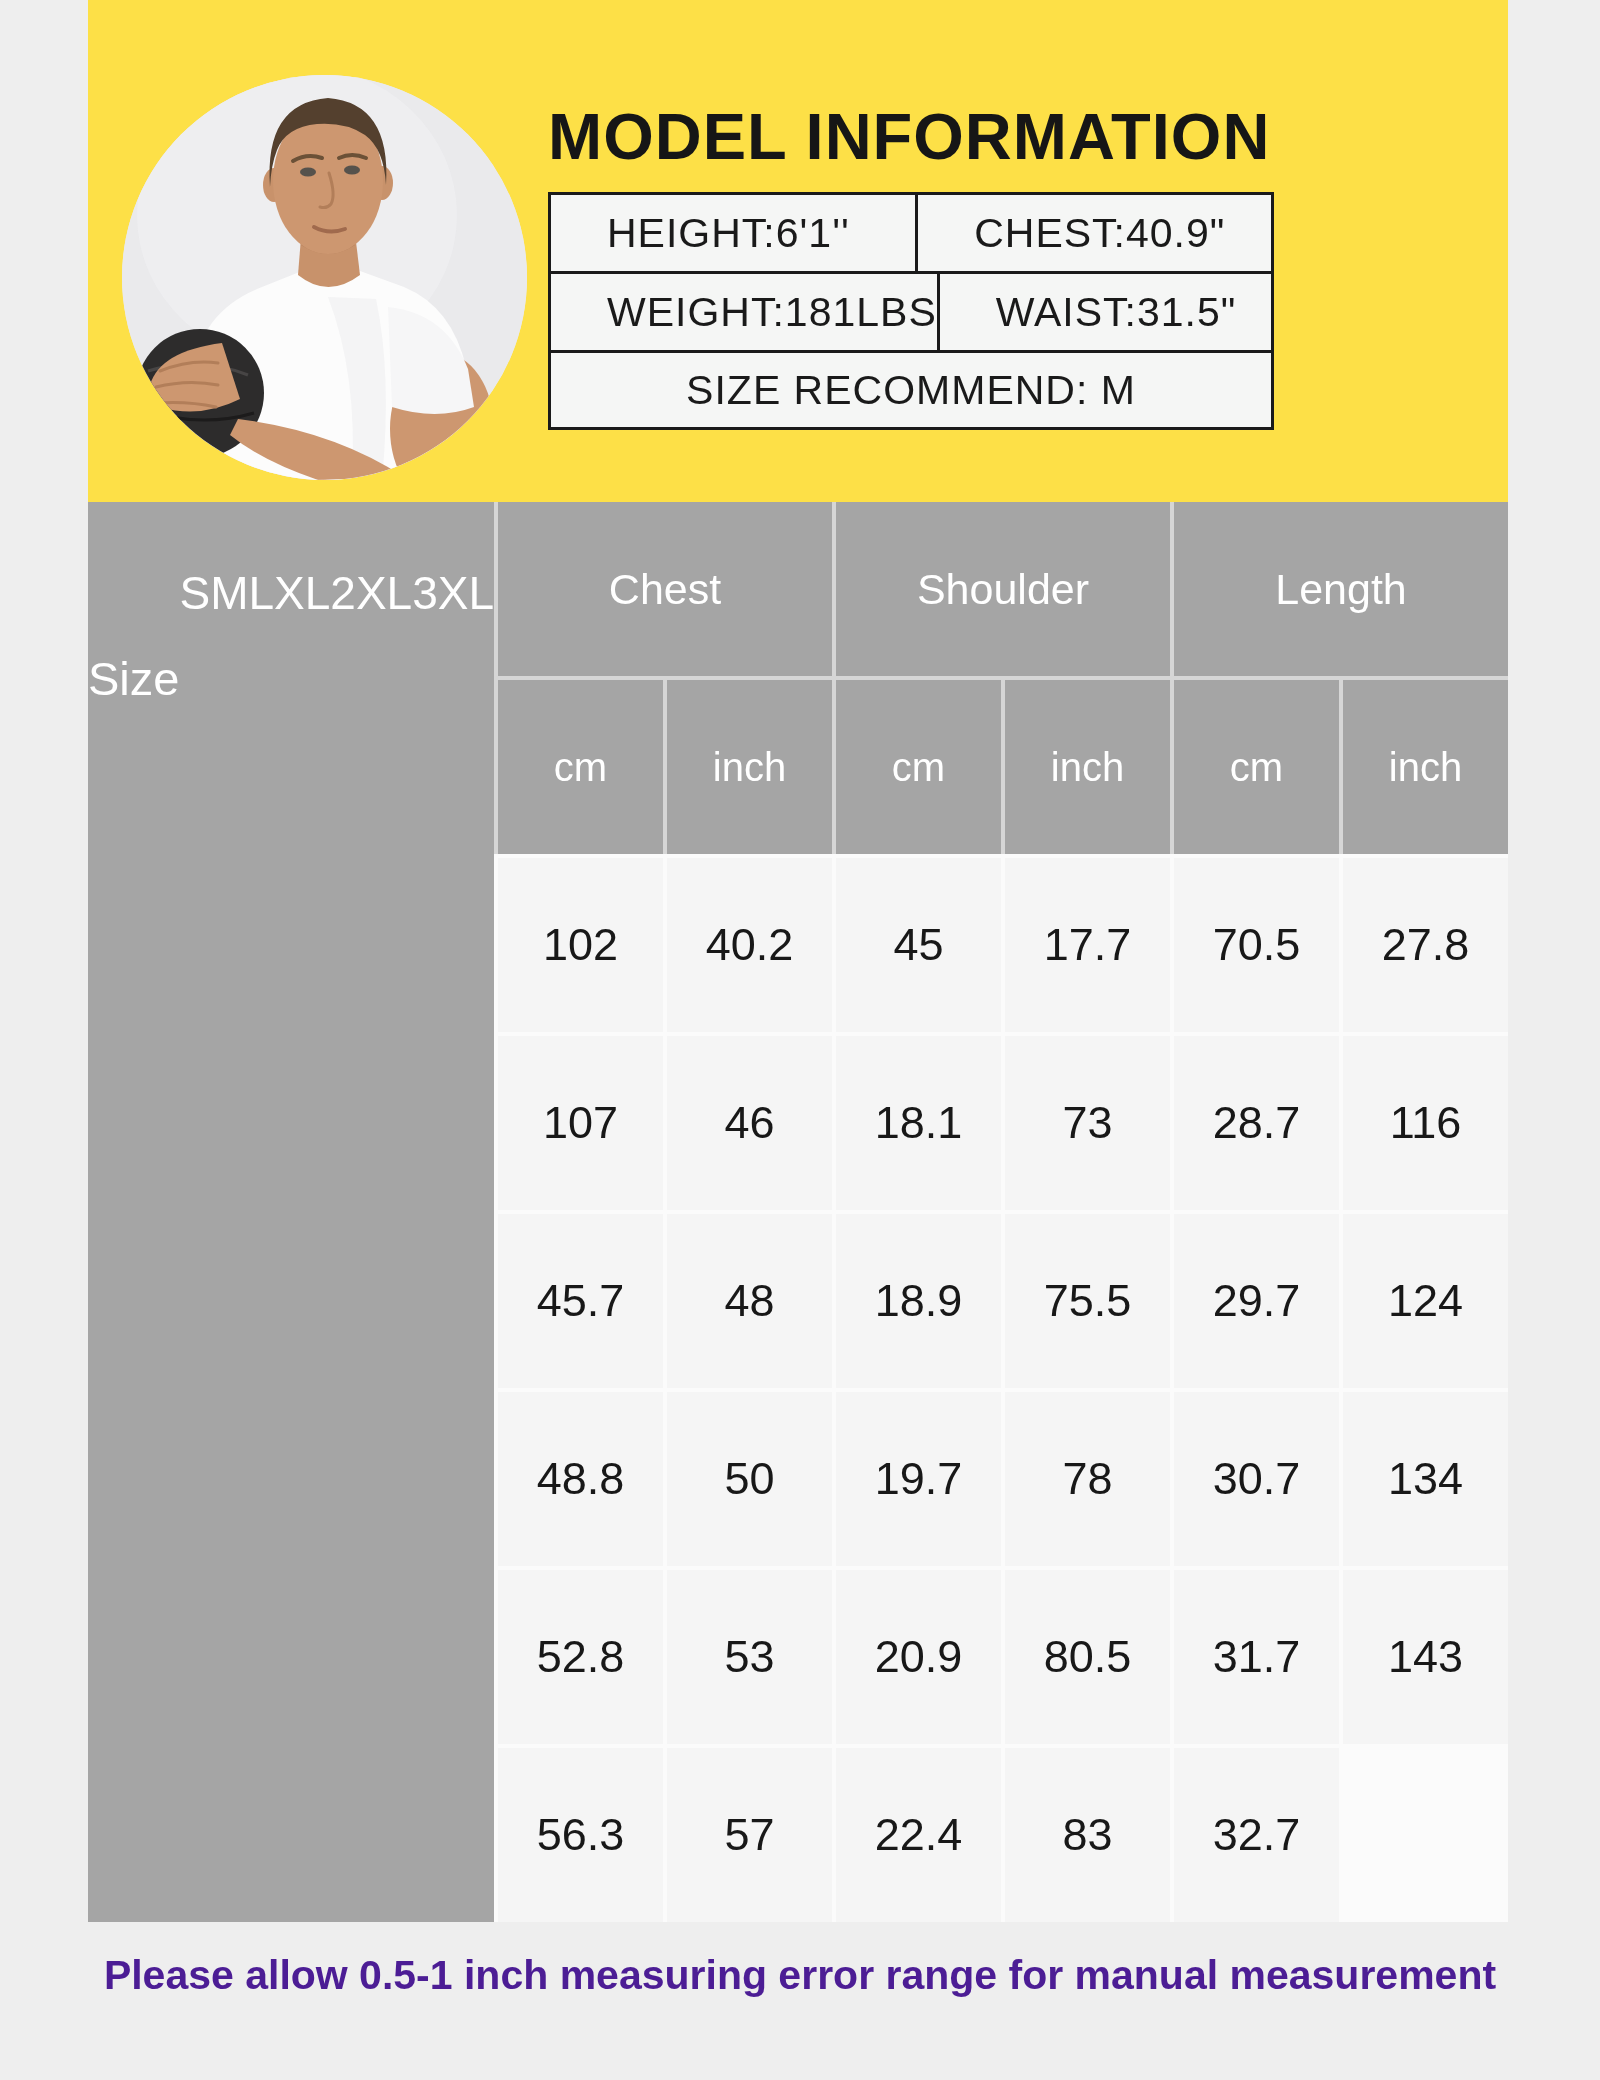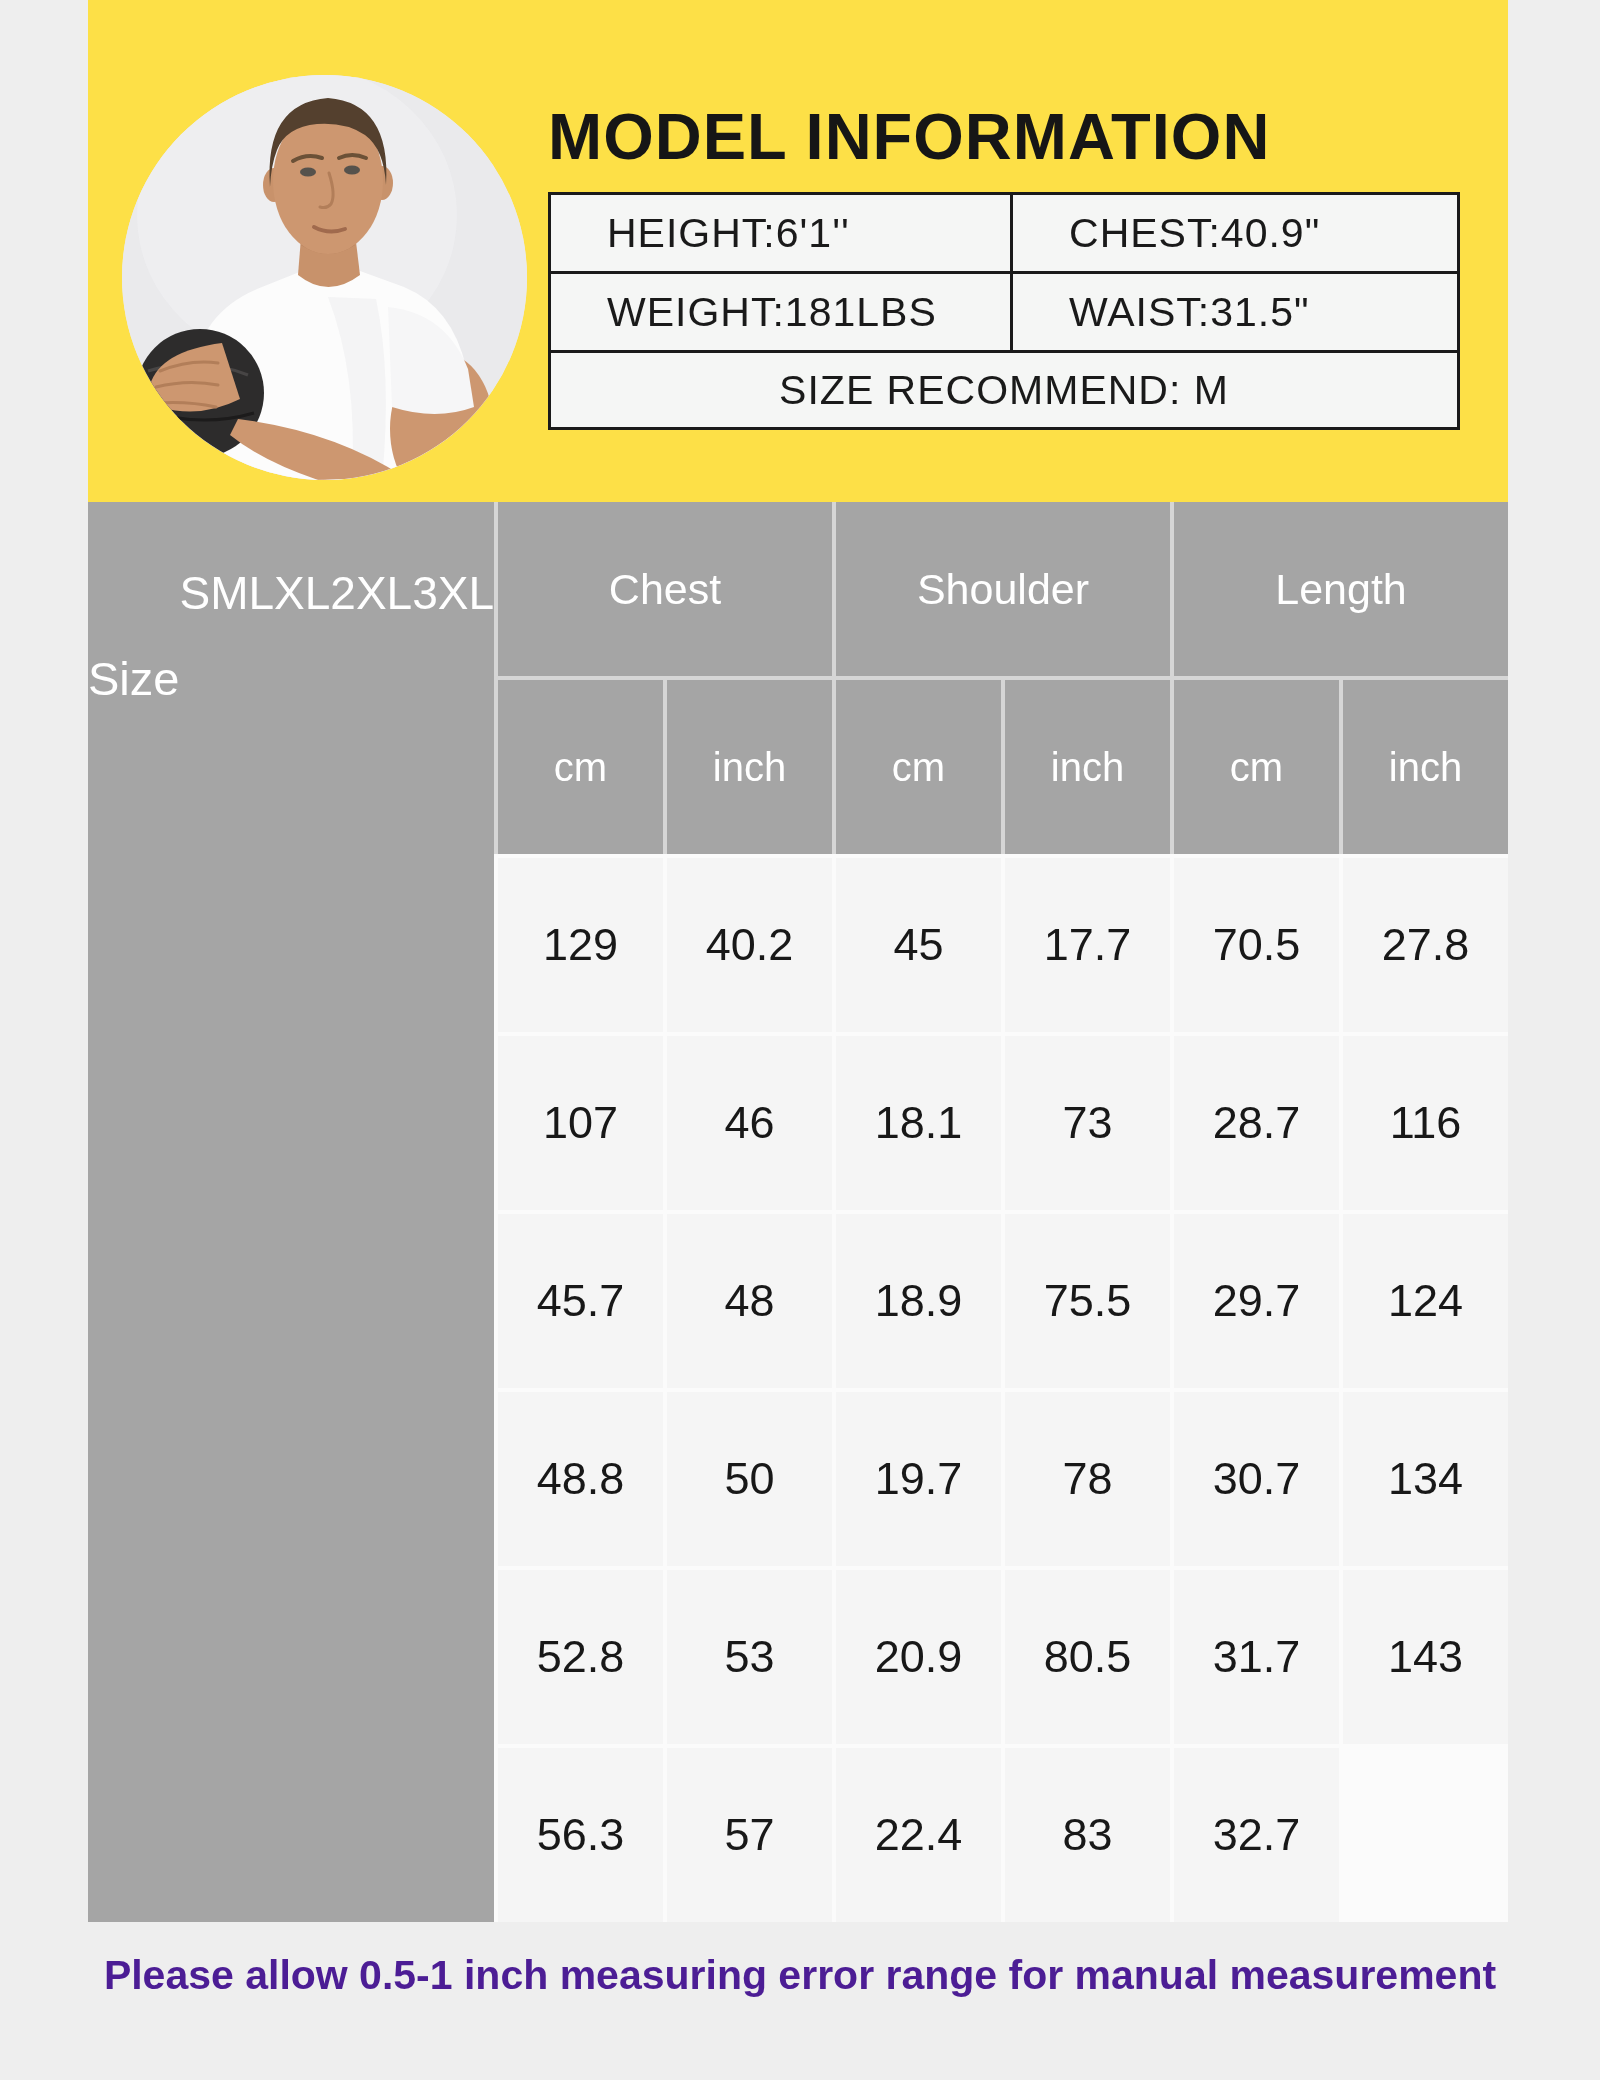--- a/index.html
+++ b/index.html
@@ -20,21 +20,21 @@
     position:absolute;left:34px;top:75px;width:405px;height:405px;
     border-radius:50%;overflow:hidden;background:#eaeaec;
   }
   .photo-circle svg{display:block;width:100%;height:100%;}
   .title{
     position:absolute;left:460px;top:104px;margin:0;
     font-size:65px;line-height:65px;font-weight:700;color:#161616;
     letter-spacing:1px;white-space:nowrap;
   }
   .info-table{
-    position:absolute;left:460px;top:192px;width:912px;
+    position:absolute;left:460px;top:192px;width:726px;
     border:3px solid #1a1a1a;background:#f5f6f5;
     box-sizing:border-box;
   }
   .irow{display:flex;height:76px;border-top:3px solid #1a1a1a;}
   .irow:first-child{border-top:none;}
   .irow.last{height:74px;}
   .icell{
     flex:1;display:flex;align-items:center;
     padding-left:56px;box-sizing:border-box;
     font-size:41px;color:#1a1a1a;letter-spacing:1px;white-space:nowrap;
@@ -159,21 +159,21 @@
     <div class="gcell g1">Chest</div>
     <div class="gcell g2">Shoulder</div>
     <div class="gcell g3">Length</div>
     <div class="ucell u1">cm</div>
     <div class="ucell u2">inch</div>
     <div class="ucell u3">cm</div>
     <div class="ucell u4">inch</div>
     <div class="ucell u5">cm</div>
     <div class="ucell u6">inch</div>
 
-  <div class="dcell">129</div>
+  <div class="dcell">102</div>
       <div class="dcell">40.2</div>
       <div class="dcell">45</div>
       <div class="dcell">17.7</div>
       <div class="dcell">70.5</div>
       <div class="dcell">27.8</div>
       <div class="dcell">107</div>
       <div class="dcell">46</div>
       <div class="dcell">18.1</div>
       <div class="dcell">73</div>
       <div class="dcell">28.7</div>

